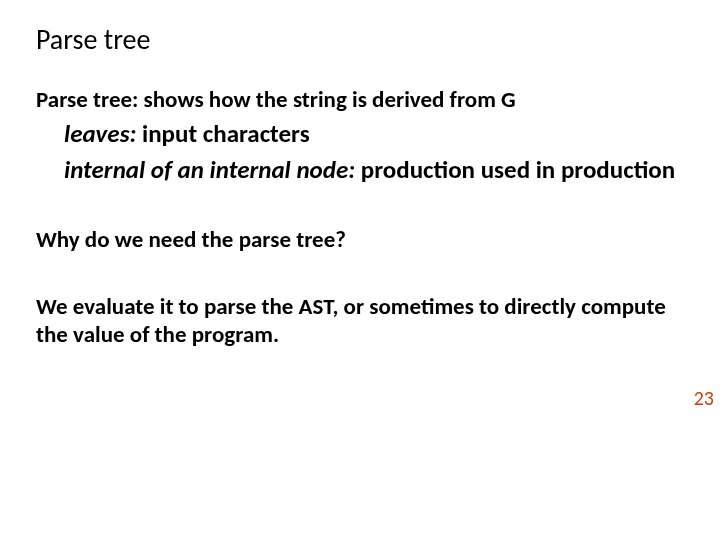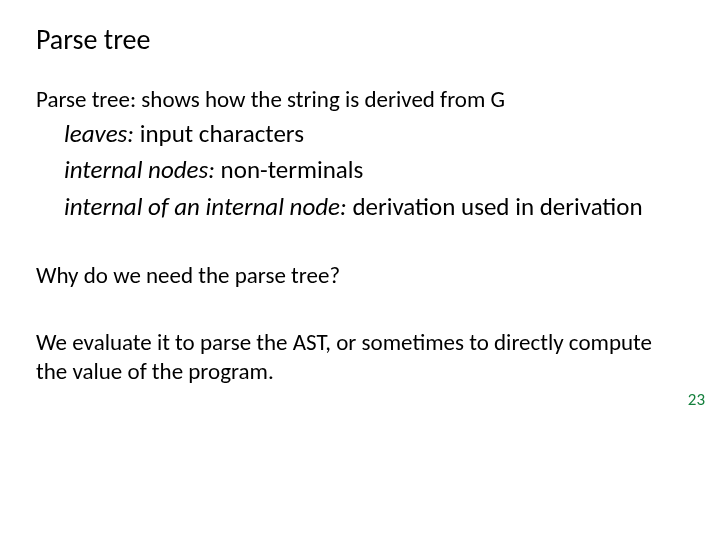--- a/index.html
+++ b/index.html
@@ -20,57 +20,54 @@
     height: 420px;
     position: relative;
   }
   .title {
     font-size: 28px;
     font-weight: 400;
     margin-bottom: 28px;
   }
   .line {
     font-size: 23px;
-    font-weight: 400;
+    font-weight: 700;
     line-height: 1.25;
     margin-bottom: 4px;
   }
   .sub {
     font-size: 25px;
     padding-left: 28px;
     line-height: 1.3;
   }
   .gap-lg { height: 34px; }
   .gap-md { height: 30px; }
   .italic { font-style: italic; }
   .page-num {
     position: absolute;
-    right: 15px;
+    right: 6px;
     bottom: 10px;
-    font-size: 17px;
-    color: #15803d;
+    font-size: 20px;
+    color: #c2410c;
   }
 </style>
 </head>
 <body>
 
 <div class="slide">
 
   <div class="title">Parse tree</div>
 
   <div class="line">Parse tree: shows how the string is derived from G</div>
 
   <div class="line sub">
     <span class="italic">leaves:</span><span> input characters</span>
   </div>
   <div class="line sub">
-    <span class="italic">internal nodes:</span><span> non-terminals</span>
-  </div>
-  <div class="line sub">
-    <span class="italic">internal of an internal node:</span><span> derivation used in derivation</span>
+    <span class="italic">internal of an internal node:</span><span> production used in production</span>
   </div>
 
   <div class="gap-lg"></div>
 
   <div class="line">Why do we need the parse tree?</div>
 
   <div class="gap-lg"></div>
 
   <div class="line">We evaluate it to parse the AST, or sometimes to directly compute the value of the program.</div>
 

